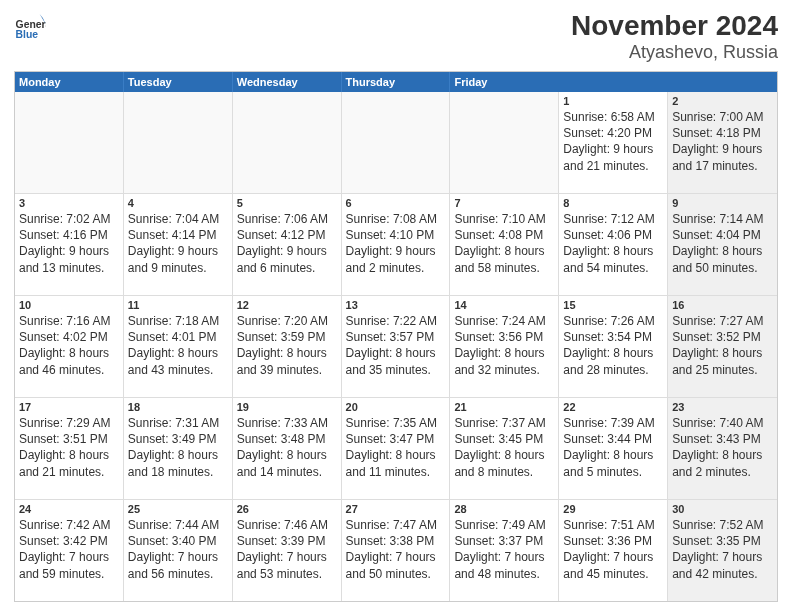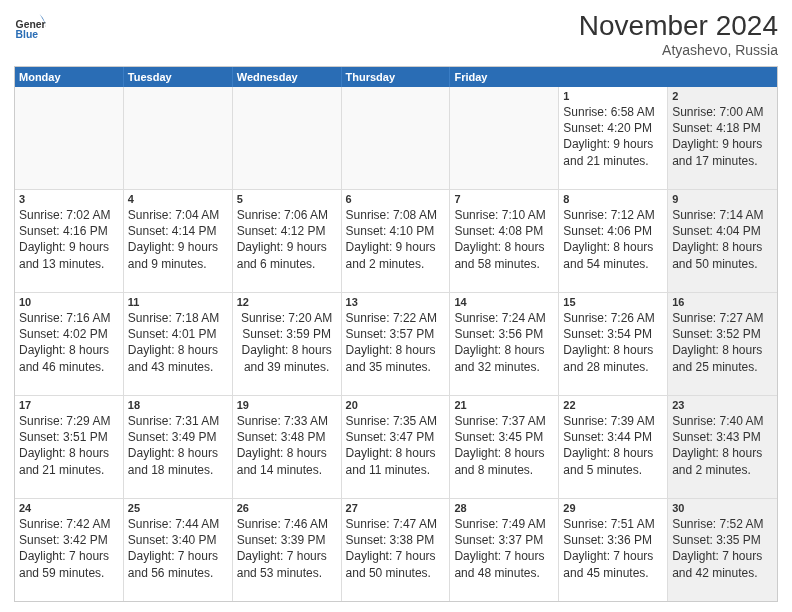--- a/index.html
+++ b/index.html
@@ -30,25 +30,25 @@
     }
     .logo-icon {
       width: 32px;
       height: 32px;
     }
     .title-block {
       text-align: right;
     }
     .month-title {
       font-size: 28px;
-      font-weight: normal;
+      font-weight: bold;
       color: #333;
     }
     .location {
-      font-size: 14px;
+      font-size: 18px;
       color: #555;
     }
     .calendar {
       flex: 1;
       display: flex;
       flex-direction: column;
     }
     .cal-header {
       display: grid;
       grid-template-columns: repeat(7, 1fr);
@@ -210,21 +210,21 @@
           </div>
           <div class="cal-cell">
             <div class="day-num">11</div>
             <div class="cell-info" style="white-space: pre-line;">Sunrise: 7:18 AM
 Sunset: 4:01 PM
 Daylight: 8 hours
 and 43 minutes.</div>
           </div>
           <div class="cal-cell">
             <div class="day-num">12</div>
-            <div class="cell-info" style="white-space: pre-line; text-align: center;">Sunrise: 7:20 AM
+            <div class="cell-info" style="white-space: pre-line;">Sunrise: 7:20 AM
 Sunset: 3:59 PM
 Daylight: 8 hours
 and 39 minutes.</div>
           </div>
           <div class="cal-cell">
             <div class="day-num">13</div>
             <div class="cell-info" style="white-space: pre-line;">Sunrise: 7:22 AM
 Sunset: 3:57 PM
 Daylight: 8 hours
 and 35 minutes.</div>

